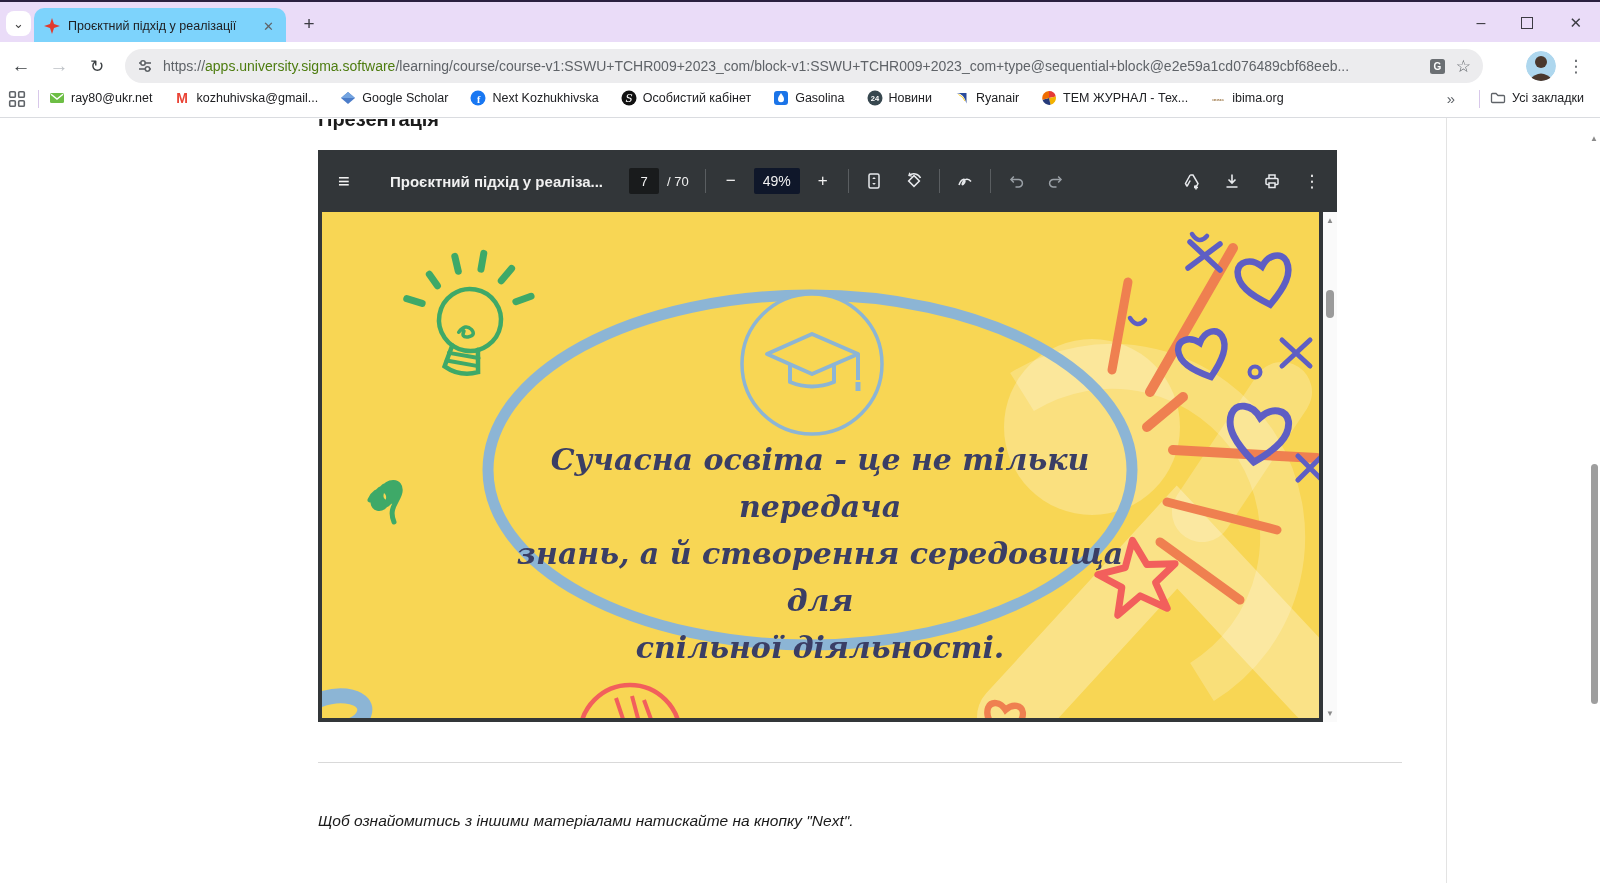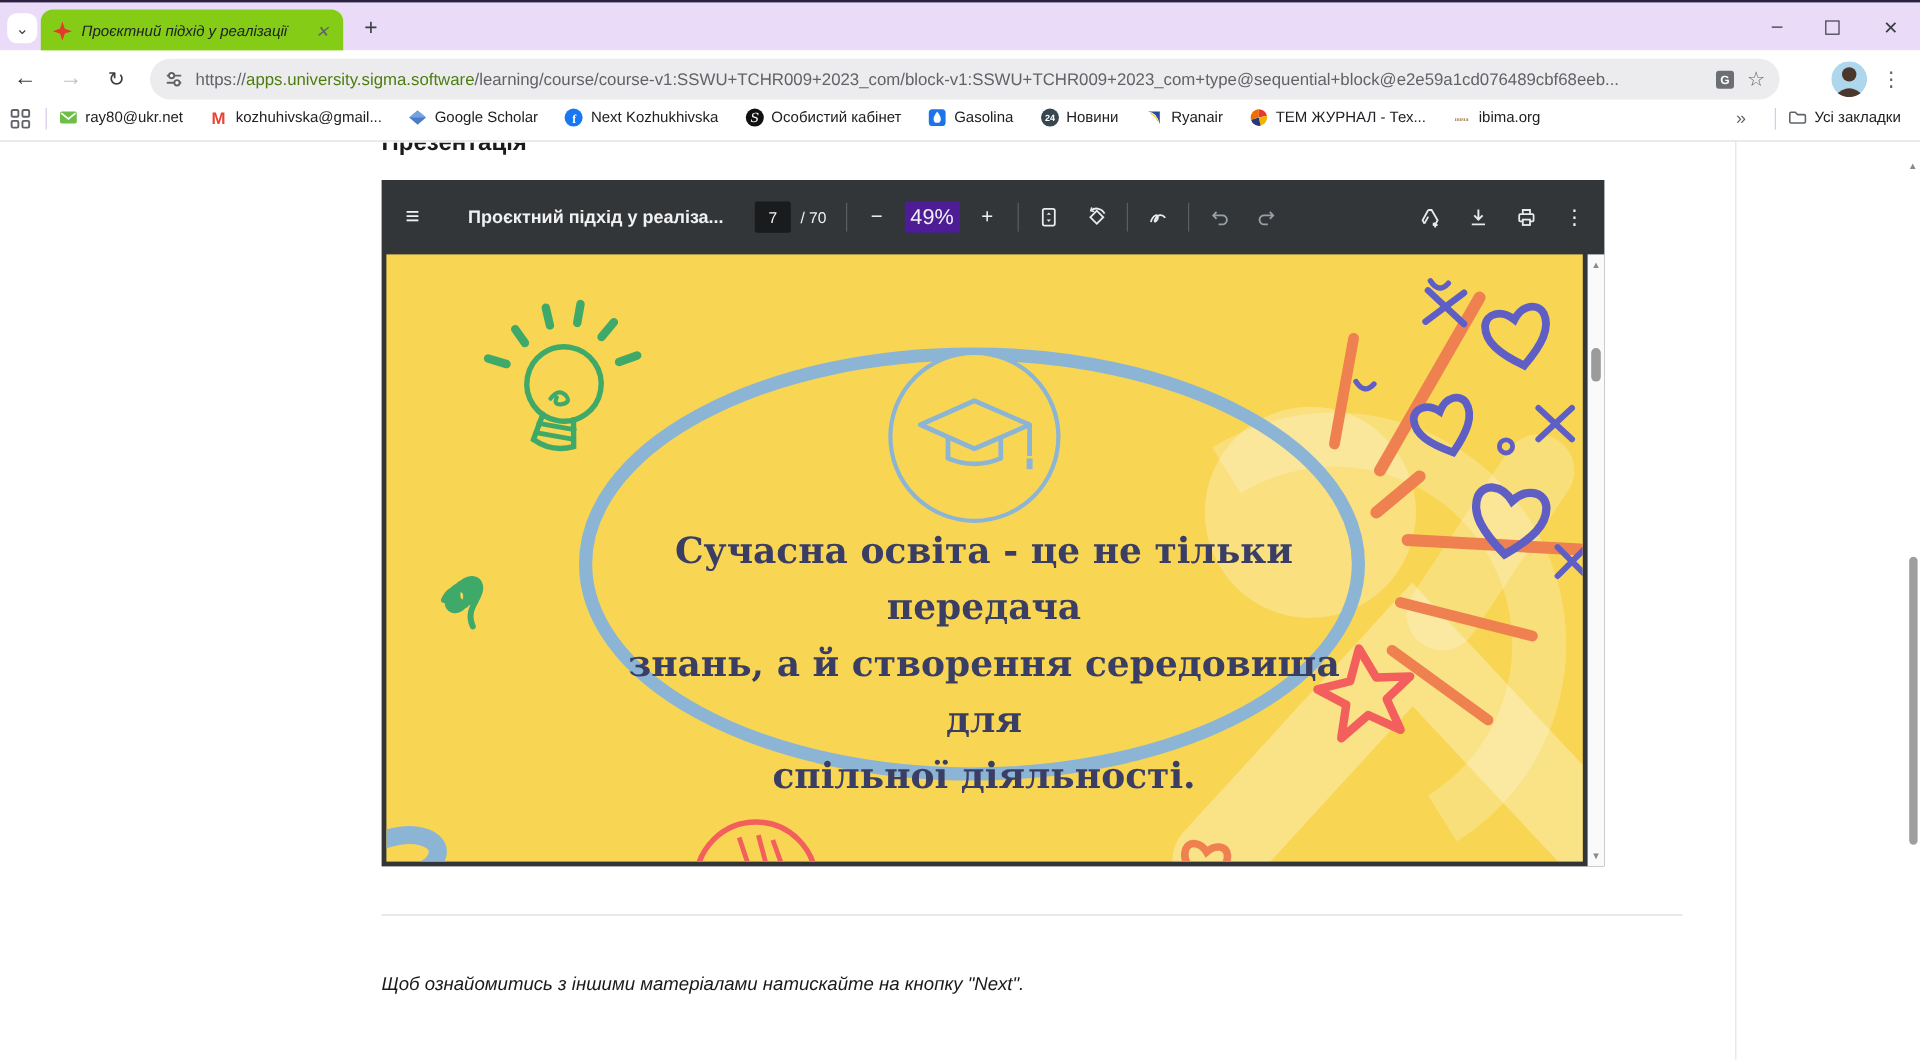--- a/index.html
+++ b/index.html
@@ -6,22 +6,22 @@
   html,body { width:1600px; height:883px; overflow:hidden; background:#fff;
               font-family:"Liberation Sans", sans-serif; }
 
   
   .titlebar { position:absolute; left:0; top:0; width:1600px; height:42px;
               background:#eadcf8; border-top:2px solid #2b2040; }
   .tab-search { position:absolute; left:6px; top:9px; width:25px; height:25px;
                 background:#fff; border-radius:8px; display:flex; align-items:center;
                 justify-content:center; color:#444; font-size:13px; cursor:pointer; }
   .tab { position:absolute; left:34px; top:6px; width:252px; height:36px;
-         background:#84cc16; border-radius:10px 10px 0 0; display:flex; align-items:center;
-         padding:0 10px; gap:8px;font-style:italic; }
+         background:#7dd3fc; border-radius:10px 10px 0 0; display:flex; align-items:center;
+         padding:0 10px; gap:8px; }
   .tab-favicon { width:16px; height:16px; flex:none; }
   .tab-title { font-size:12.5px; color:#202124; white-space:nowrap; overflow:hidden;
                flex:1; }
   .tab-close { color:#5f6368; font-size:13px; flex:none; padding:0 2px; cursor:pointer; }
   .new-tab { position:absolute; left:296px; top:9px; width:26px; height:26px;
              display:flex; align-items:center; justify-content:center; color:#3c3c43;
              font-size:19px; cursor:pointer; }
   .win-controls { position:absolute; right:18px; top:0; height:42px; display:flex;
                   align-items:center; gap:36px; color:#3c3c43; }
   .win-min { font-size:16px; }
@@ -84,31 +84,31 @@
   .pdf-toolbar { position:relative; height:62px; display:flex; align-items:center;
                  padding:0 16px 0 20px; color:#f1f1f1; }
   .pdf-tb-icon { width:18px; height:18px; display:inline-flex; cursor:pointer; flex:none; }
   .pdf-title { font-size:15px; font-weight:bold; margin-left:34px; white-space:nowrap; }
   .pdf-pagebox { background:#191b1c; border-radius:2px; min-width:30px; height:26px;
                  display:flex; align-items:center; justify-content:center; font-size:13px;
                  margin-left:26px; cursor:text; }
   .pdf-pagetotal { font-size:13px; margin-left:8px; color:#f1f1f1; }
   .pdf-sep { width:1px; height:24px; background:#5a5e61; margin:0 16px; flex:none; }
   .pdf-zoombtn { font-size:17px; cursor:pointer; padding:0 4px; flex:none; }
-  .pdf-zoombox { background:#4c1d95; border-radius:2px; min-width:46px; height:26px;
-                 display:flex; align-items:center; justify-content:center; font-size:18px;
+  .pdf-zoombox { background:#0f172a; border-radius:2px; min-width:46px; height:26px;
+                 display:flex; align-items:center; justify-content:center; font-size:14px;
                  margin:0 14px; cursor:text; }
   .pdf-gap { flex:1; }
   .tb-space { margin-left:22px; }
   .pdf-body { position:relative; width:1019px; height:510px; }
   .slide { position:absolute; left:4px; top:0; width:997px; height:506px;
            background:#F8D654; overflow:hidden; }
   .slide svg { position:absolute; left:0; top:0; }
   .quote { position:absolute; left:168px; top:224px; width:660px; text-align:center;
-           font-family:"DejaVu Serif", serif; font-weight:bold;
+           font-family:"DejaVu Serif", serif; font-style:italic; font-weight:bold;
            font-size:30px; line-height:47px; color:#3A3E65; }
   .pdf-scrollbar { position:absolute; right:0; top:0; width:14px; height:510px;
                    background:#fafafa; }
   .pdf-sb-up { position:absolute; top:4px; left:0; width:14px; text-align:center;
                color:#8a8a8a; font-size:8px; }
   .pdf-sb-down { position:absolute; bottom:4px; left:0; width:14px; text-align:center;
                  color:#8a8a8a; font-size:8px; }
   .pdf-sb-thumb { position:absolute; top:78px; left:3px; width:8px; height:28px;
                   background:#9b9b9b; border-radius:4px; cursor:pointer; }
 </style>

